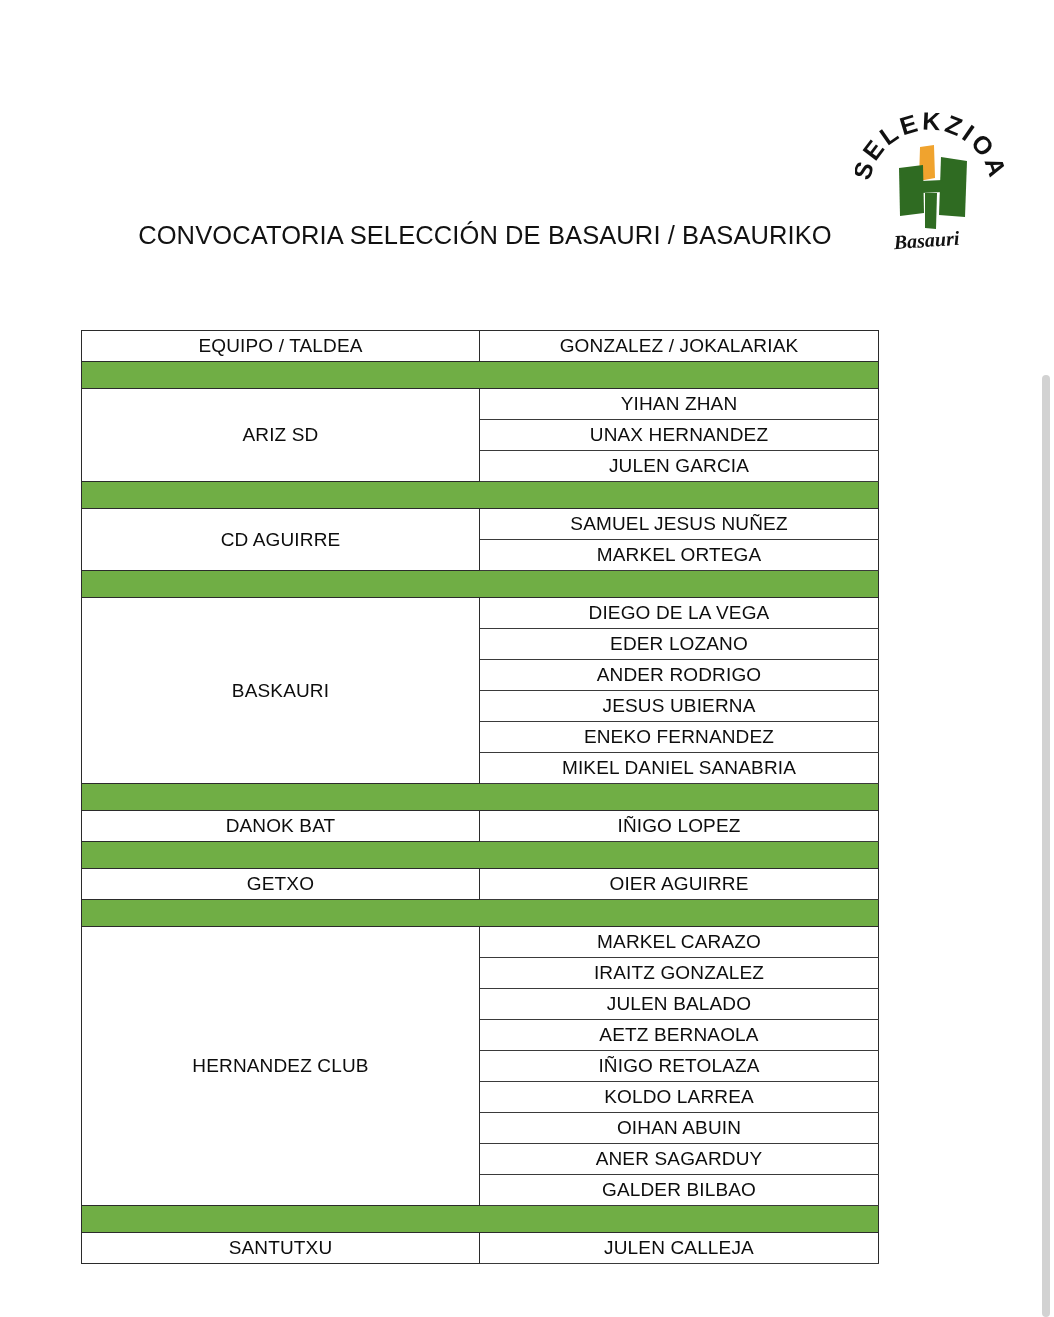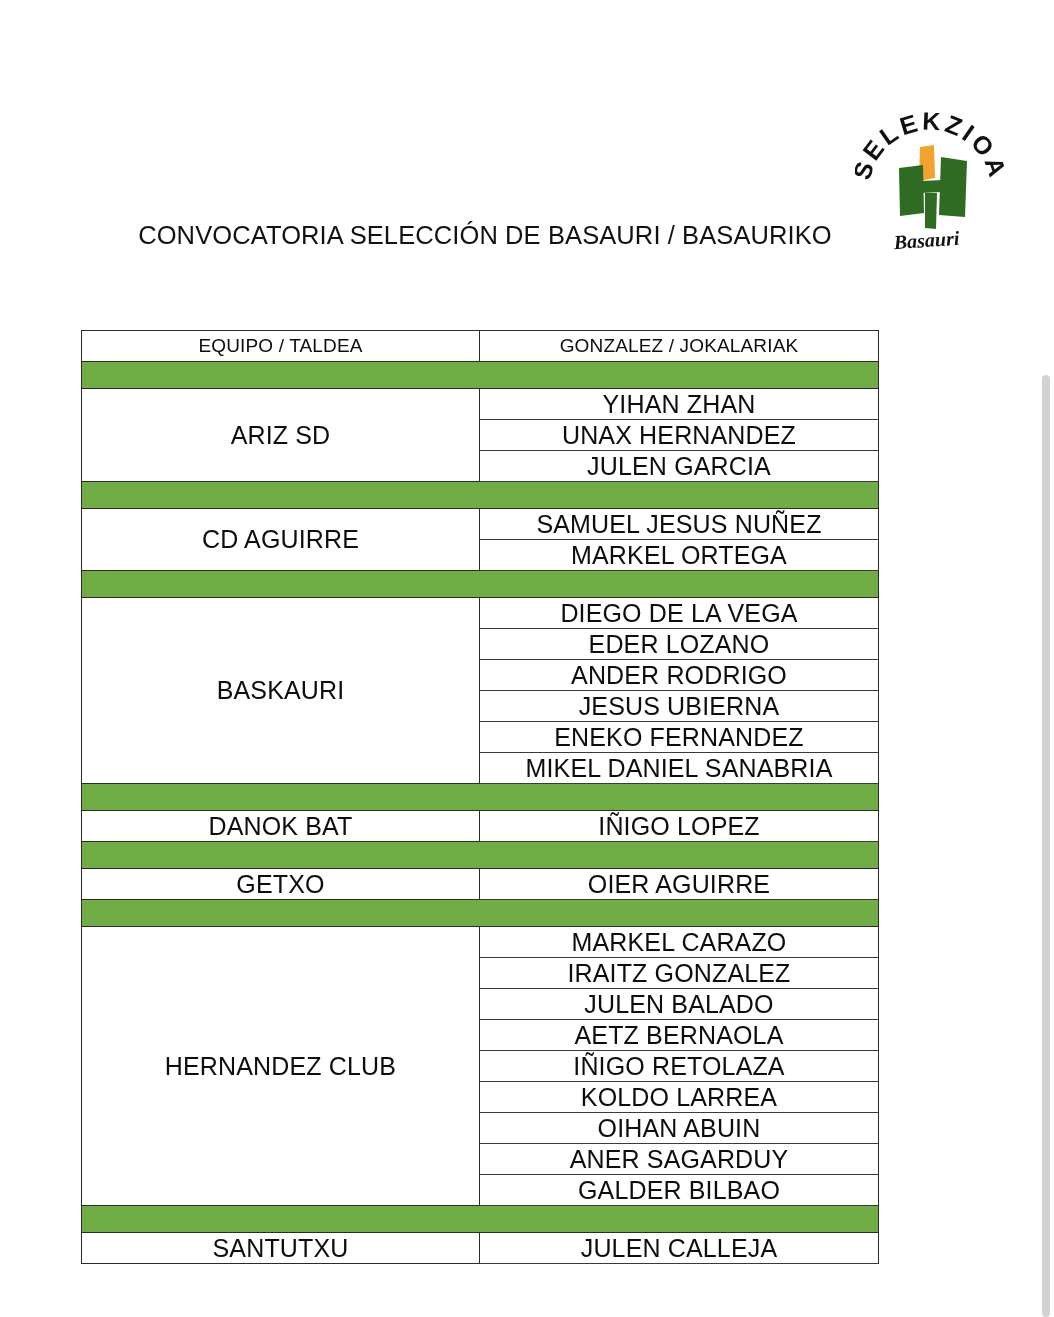--- a/index.html
+++ b/index.html
@@ -52,21 +52,21 @@
     table-layout: fixed;
     border-radius: 25px;
   }
   #roster-table col.c-team   { width: 398px; }
   #roster-table col.c-player { width: 399px; }
 
   #roster-table td {
     border: 1.6px solid #2b2b2b;
     text-align: center;
     vertical-align: middle;
-    font-size: 25px;
+    font-size: 19px;
     font-weight: 400;
     color: #0d0d0d;
     padding: 0;
     height: 30px;
     background: #ffffff;
     letter-spacing: 0.15px;
   }
   #roster-table td.header-cell {
     height: 30px;
     font-size: 19px;

